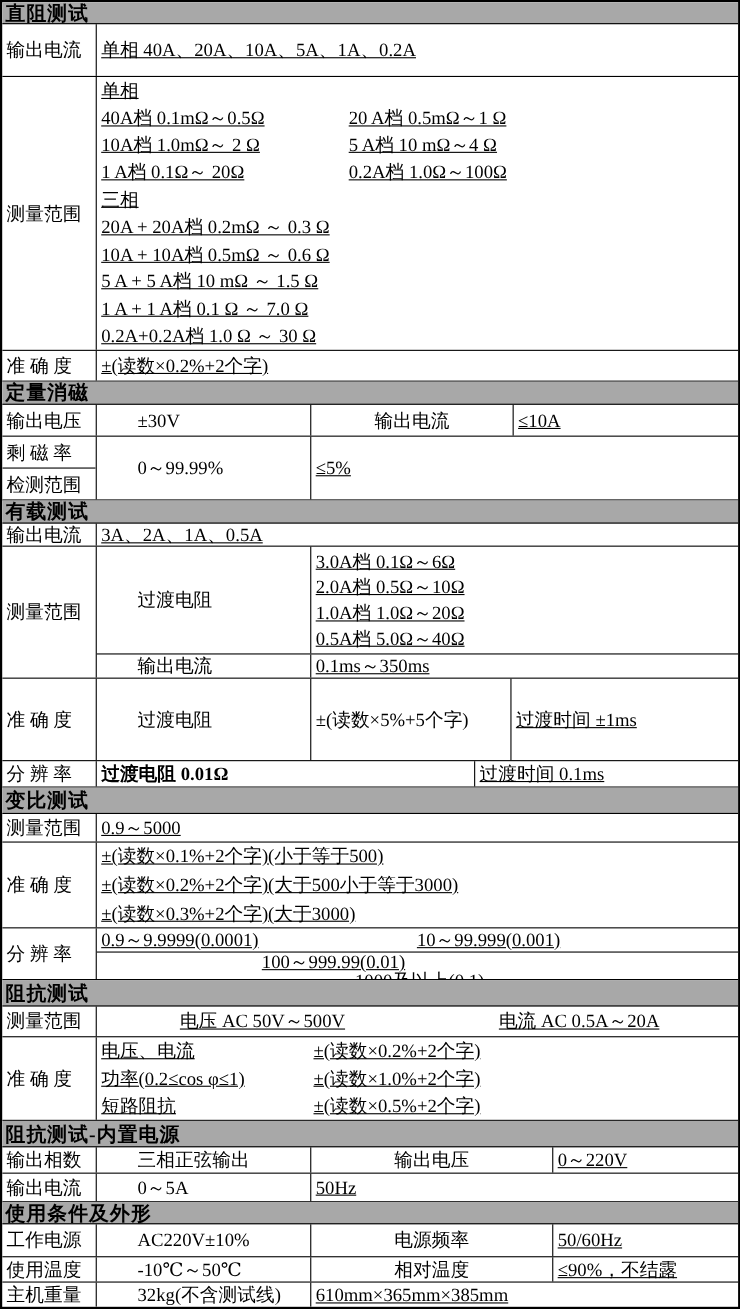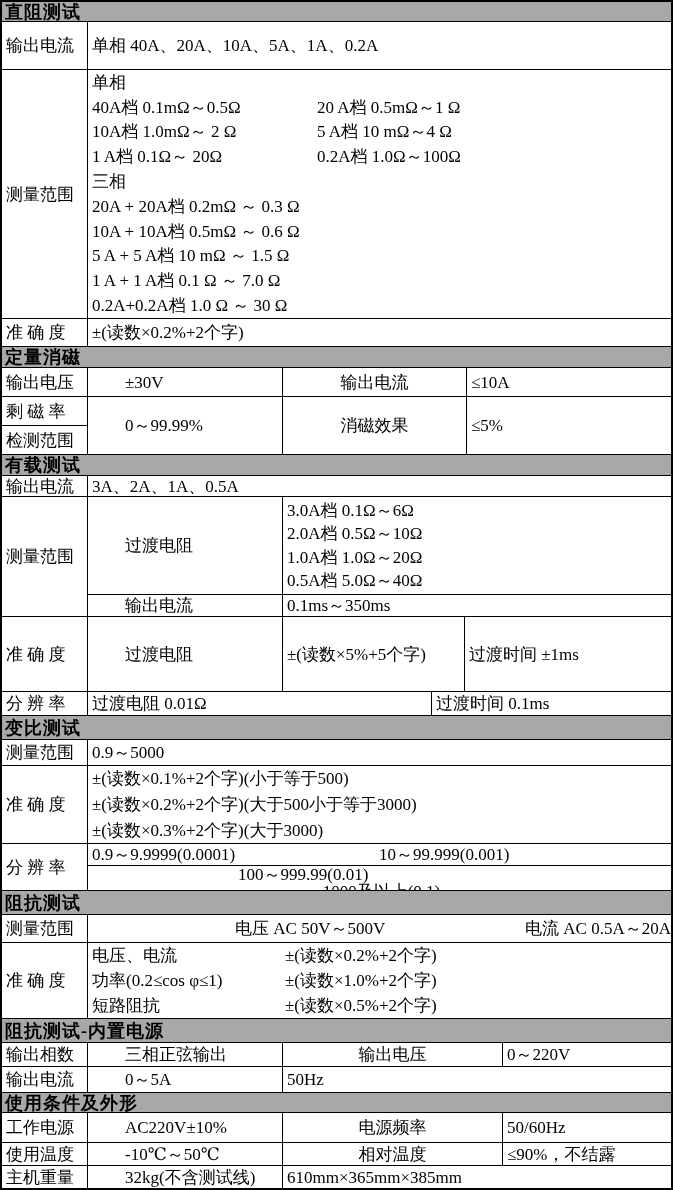--- a/index.html
+++ b/index.html
@@ -14,32 +14,32 @@
     background:#a8a8a8;border-bottom:1px solid #000;
     font-weight:bold;font-size:18px;padding-left:3px;letter-spacing:1px;
   }
   .row{display:flex;box-sizing:border-box;border-bottom:1px solid #000;}
   .row.last{border-bottom:none;}
   .cell{
     box-sizing:border-box;border-right:1px solid #000;
     display:flex;flex-direction:column;justify-content:center;
     padding-left:4px;overflow:hidden;
   }
-  .cell.nb{border-right:none;}
+  .cell.nb{border-right:none;text-decoration:underline;}
   .cell.ctr{align-items:center;padding-left:0;}
   .lab{width:86px;}
   .fill{flex:1;}
   .col{display:flex;flex-direction:column;box-sizing:border-box;flex:1;}
   .subrow{display:flex;box-sizing:border-box;}
   .bb{border-bottom:1px solid #000;}
   .ln{display:flex;align-items:center;}
   .split{display:flex;align-items:center;}
   .split .l{display:inline-block;}
   .w225{width:225px;} .w287{width:287px;} .w290{width:290px;} .w193{width:193px;}
-  .c162{width:162px;margin-left:33px;} .c184{width:184px;} .c182{width:182px;} .c220{width:220px;} .c344{width:344px;}
+  .c162{width:162px;margin-left:33px;} .c184{width:184px;} .c182{width:182px;} .c220{width:220px;} .c344{width:344px;font-weight:bold;}
 </style>
 </head>
 <body>
 
 <div class="page">
 
   <div class="sec" style="height:20px">
     <span>直阻测试</span>
   </div>
   <div class="row" style="height:48px">
@@ -102,23 +102,20 @@
         <span>≤10A</span>
       </div>
   </div>
   <div class="row" style="height:58px">
     <div class="cell lab" style="padding-left:0">
       <div class="ln bb" style="height:29px;padding-left:4px">剩 磁 率</div>
       <div class="ln" style="height:28px;padding-left:4px">检测范围</div>
     </div>
     <div class="cell c162">
         <span>0～99.99%</span>
-      </div>
-    <div class="cell c184 ctr">
-        <span>消磁效果</span>
       </div>
     <div class="cell fill nb">
         <span>≤5%</span>
       </div>
   </div>
 
   <div class="sec" style="height:21px">
     <span>有载测试</span>
   </div>
   <div class="row" style="height:21px">
@@ -222,21 +219,21 @@
     </div>
   </div>
 
   <div class="sec" style="height:24px">
     <span>阻抗测试</span>
   </div>
   <div class="row" style="height:28px">
     <div class="cell lab">
         <span>测量范围</span>
       </div>
-    <div class="cell fill nb split" style="flex-direction:row;justify-content:flex-end">
+    <div class="cell fill nb split" style="flex-direction:row;justify-content:center">
       <span class="l w290">电压 AC 50V～500V</span>
       <span>电流 AC 0.5A～20A</span>
     </div>
   </div>
   <div class="row" style="height:76px">
     <div class="cell lab">
         <span>准 确 度</span>
       </div>
     <div class="cell fill nb">
       <div class="ln" style="height:25.3px">

